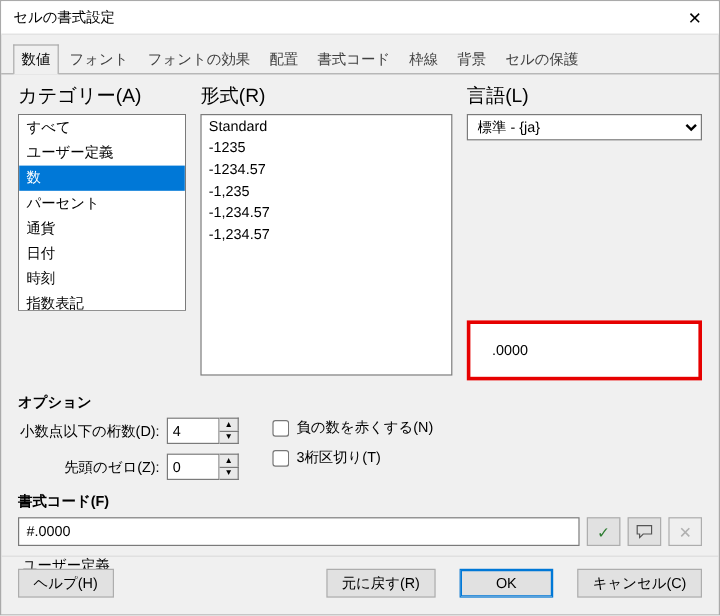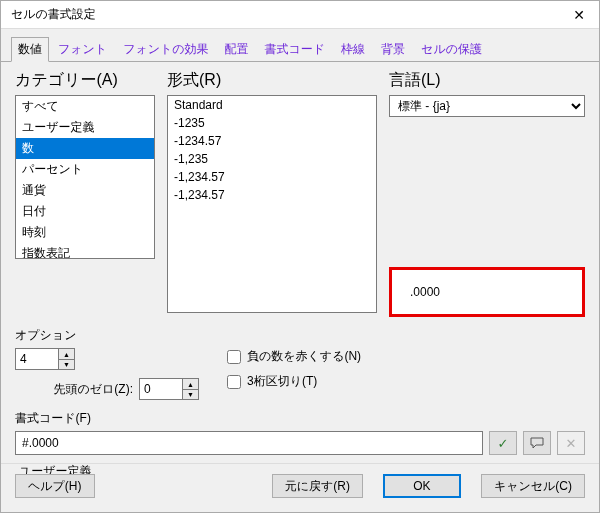--- a/index.html
+++ b/index.html
@@ -3,41 +3,41 @@
 <meta charset="utf-8">
 <style>
   * { box-sizing: border-box; margin: 0; padding: 0; font-family: "Yu Gothic UI", "Meiryo", "MS UI Gothic", sans-serif; font-size: 12px; }
   body { background: #fff; color: #000; }
   .window { width: 600px; height: 513px; background: #f0f0f0; border: 1px solid #aaa; position: relative; }
   .titlebar { height: 28px; display: flex; align-items: center; justify-content: space-between; background: #fff; border-bottom: 1px solid #ddd; padding: 0 0 0 10px; }
   .title { font-size: 12px; }
   .close { width: 40px; height: 28px; display: flex; align-items: center; justify-content: center; font-size: 14px; }
 
   .tabs { display: flex; gap: 2px; padding: 8px 10px 0 10px; border-bottom: 1px solid #aaa; }
-  .tab { padding: 3px 6px; border: 1px solid transparent; border-bottom: none; cursor: default; color: #6d28d9; }
+  .tab { padding: 3px 6px; border: 1px solid transparent; border-bottom: none; cursor: default; color: #404040; }
   .tab.active { border: 1px solid #aaa; border-bottom: 1px solid #f0f0f0; background: #f0f0f0; margin-bottom: -1px; color:#000; }
 
   .body { padding: 8px 14px; }
   .row3 { display: flex; gap: 12px; }
   .col { display: flex; flex-direction: column; }
   .col .heading { font-size: 16px; margin-bottom: 4px; }
   .listbox { background: #fff; border: 1px solid #7a7a7a; overflow: auto; }
   .listbox .item { padding: 2px 6px; cursor: default; white-space: nowrap; }
   .listbox .item.selected { background: #0078d7; color: #fff; }
 
   .cat { width: 140px; }
   .cat .listbox { height: 164px; }
   .fmt { width: 210px; }
   .fmt .listbox { height: 218px; }
   .lang { flex: 1; }
   .lang select { width: 100%; height: 22px; background: #fff; border: 1px solid #7a7a7a; padding: 0 4px; }
 
   .preview { margin-top: 150px; height: 50px; border: 3px solid #e60000; background: #fff; display: flex; align-items: center; padding: 0 18px; font-size: 13px; }
 
-  .section-title { margin-top: 10px; margin-bottom: 4px; font-weight: normal; }
+  .section-title { margin-top: 10px; margin-bottom: 4px; font-weight: bold; }
 
   .options { display: flex; gap: 28px; align-items: flex-start; }
   .opt-col { display: flex; flex-direction: column; gap: 8px; }
   .field-row { display: flex; align-items: center; gap: 6px; }
   .field-row .label { width: 118px; text-align: right; }
   .spin { display: flex; }
   .spin input { width: 44px; height: 22px; border: 1px solid #7a7a7a; padding: 0 4px; background: #fff; }
   .spin .arrows { display: flex; flex-direction: column; }
   .spin .arrows div { width: 16px; height: 11px; border: 1px solid #7a7a7a; border-left: none; background: #e9e9e9; font-size: 7px; display: flex; align-items: center; justify-content: center; line-height: 1; }
   .spin .arrows div:first-child { border-bottom: none; }
@@ -114,20 +114,21 @@
         <div class="preview">
           <span>.0000</span>
         </div>
       </div>
     </div>
 
     <div class="section-title">オプション</div>
     <div class="options">
       <div class="opt-col">
         <div class="field-row">
+          <div class="label">小数点以下の桁数(D):</div>
           <div class="spin">
             <input type="text" value="4" style="">
             <div class="arrows">
                 <div>▲</div>
                 <div>▼</div>
               </div>
           </div>
         </div>
         <div class="field-row">
           <div class="label">先頭のゼロ(Z):</div>

